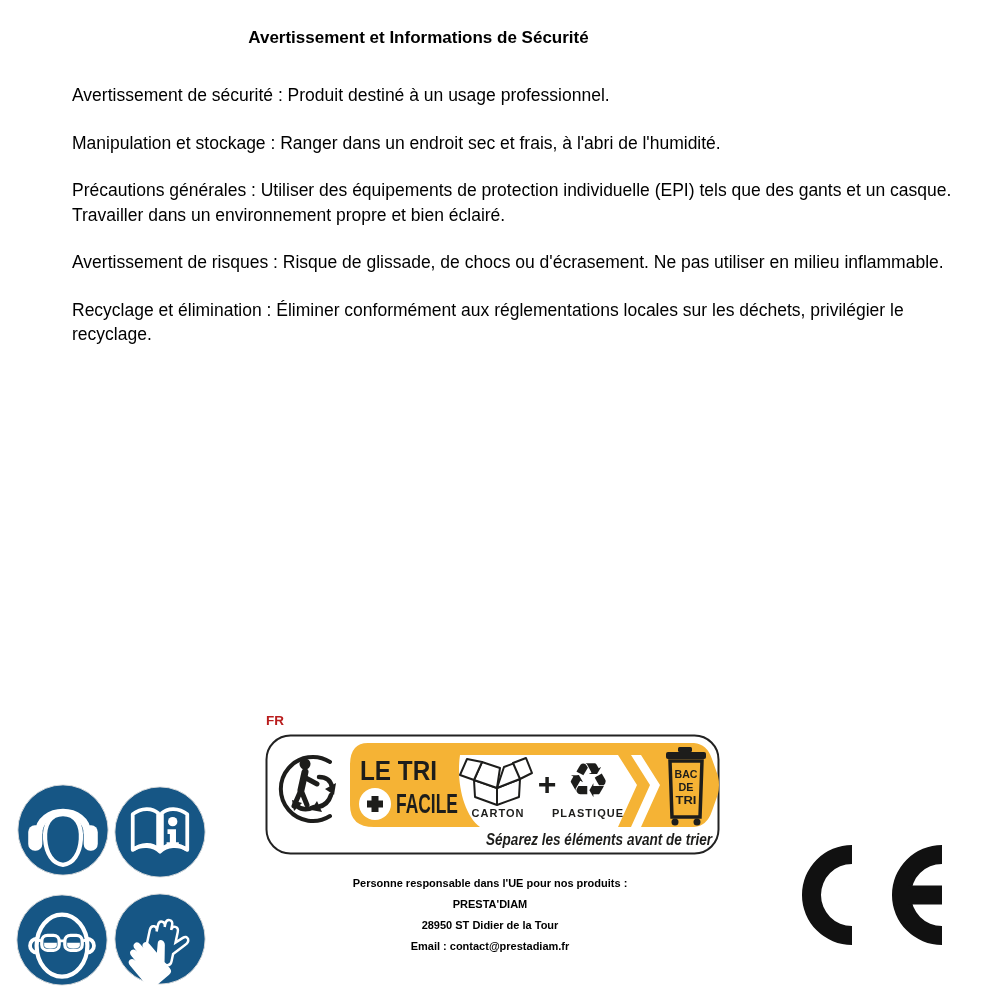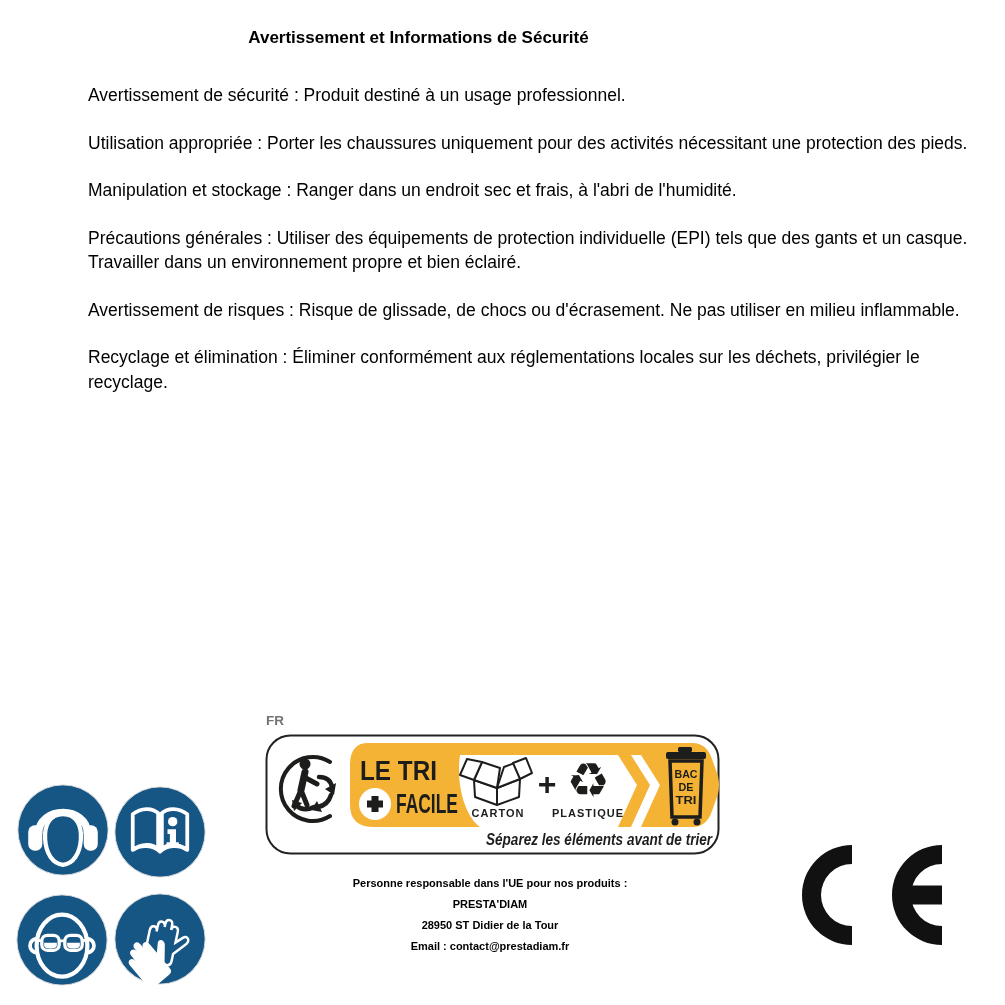--- a/index.html
+++ b/index.html
@@ -8,27 +8,27 @@
     width:1005px;height:1005px;
     font-family:"Liberation Sans","DejaVu Sans",sans-serif;
     color:#000;
     overflow:hidden;
   }
   .page-title{
     position:absolute;top:28px;left:0;width:837px;
     text-align:center;font-size:17px;font-weight:bold;
   }
   .body-text{
-    position:absolute;top:83px;left:88px;width:884px;
+    position:absolute;top:83px;left:72px;width:884px;
     font-size:17.5px;line-height:24.5px;
   }
   .body-text p{margin:0 0 23px 0;}
   .fr-label{
     position:absolute;left:266px;top:713px;
-    font-size:13.5px;font-weight:bold;color:#737373;
+    font-size:13.5px;font-weight:bold;color:#b91c1c;
   }
   .banner-svg{position:absolute;left:264px;top:733px;}
   .picto{position:absolute;}
   .picto.p1{left:16px;top:783px;}
   .picto.p2{left:113px;top:785px;}
   .picto.p3{left:15px;top:893px;}
   .picto.p4{left:113px;top:892px;}
   .company{
     position:absolute;left:250px;top:873px;width:480px;
     text-align:center;font-size:11px;font-weight:bold;line-height:21px;
@@ -36,21 +36,20 @@
   .ce-svg{position:absolute;left:798px;top:840px;}
   svg text{font-family:"Liberation Sans","DejaVu Sans",sans-serif;}
 </style>
 </head>
 <body>
 
 <div class="page-title">Avertissement et Informations de Sécurité</div>
 
 <div class="body-text">
   <p>Avertissement de sécurité : Produit destiné à un usage professionnel.</p>
-  <p>Utilisation appropriée : Porter les chaussures uniquement pour des activités nécessitant une protection des pieds.</p>
   <p>Manipulation et stockage : Ranger dans un endroit sec et frais, à l'abri de l'humidité.</p>
   <p>Précautions générales : Utiliser des équipements de protection individuelle (EPI) tels que des gants et un casque. Travailler dans un environnement propre et bien éclairé.</p>
   <p>Avertissement de risques : Risque de glissade, de chocs ou d'écrasement. Ne pas utiliser en milieu inflammable.</p>
   <p>Recyclage et élimination : Éliminer conformément aux réglementations locales sur les déchets, privilégier le recyclage.</p>
 </div>
 
 <div class="fr-label">FR</div>
 
 <svg class="banner-svg" width="460" height="124" viewBox="0 0 460 124">
 

